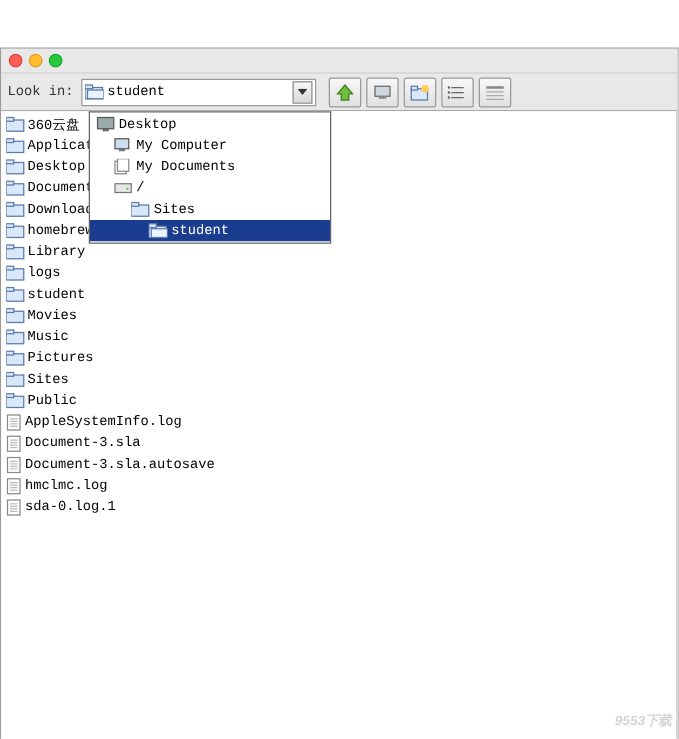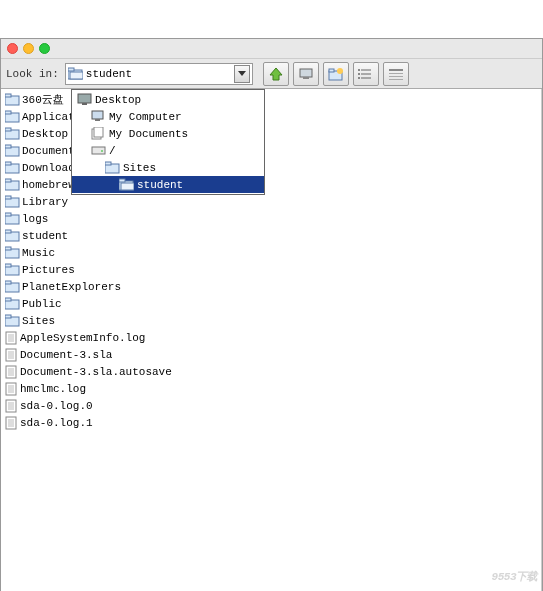--- a/index.html
+++ b/index.html
@@ -172,51 +172,51 @@
             <rect x="0" y="3" width="14" height="9" fill="#d8e8f8" stroke="#5a7aa8"></rect>
             <rect x="0" y="1" width="6" height="3" fill="#d8e8f8" stroke="#5a7aa8"></rect>
           </svg>
           <span class="fname">student</span>
         </div>
         <div class="row">
           <svg width="15" height="13">
             <rect x="0" y="3" width="14" height="9" fill="#d8e8f8" stroke="#5a7aa8"></rect>
             <rect x="0" y="1" width="6" height="3" fill="#d8e8f8" stroke="#5a7aa8"></rect>
           </svg>
+          <span class="fname">Movies</span>
+        </div>
+        <div class="row">
+          <svg width="15" height="13">
+            <rect x="0" y="3" width="14" height="9" fill="#d8e8f8" stroke="#5a7aa8"></rect>
+            <rect x="0" y="1" width="6" height="3" fill="#d8e8f8" stroke="#5a7aa8"></rect>
+          </svg>
           <span class="fname">Music</span>
         </div>
         <div class="row">
           <svg width="15" height="13">
             <rect x="0" y="3" width="14" height="9" fill="#d8e8f8" stroke="#5a7aa8"></rect>
             <rect x="0" y="1" width="6" height="3" fill="#d8e8f8" stroke="#5a7aa8"></rect>
           </svg>
           <span class="fname">Pictures</span>
         </div>
         <div class="row">
           <svg width="15" height="13">
             <rect x="0" y="3" width="14" height="9" fill="#d8e8f8" stroke="#5a7aa8"></rect>
             <rect x="0" y="1" width="6" height="3" fill="#d8e8f8" stroke="#5a7aa8"></rect>
           </svg>
-          <span class="fname">PlanetExplorers</span>
+          <span class="fname">Sites</span>
         </div>
         <div class="row">
           <svg width="15" height="13">
             <rect x="0" y="3" width="14" height="9" fill="#d8e8f8" stroke="#5a7aa8"></rect>
             <rect x="0" y="1" width="6" height="3" fill="#d8e8f8" stroke="#5a7aa8"></rect>
           </svg>
           <span class="fname">Public</span>
         </div>
         <div class="row">
-          <svg width="15" height="13">
-            <rect x="0" y="3" width="14" height="9" fill="#d8e8f8" stroke="#5a7aa8"></rect>
-            <rect x="0" y="1" width="6" height="3" fill="#d8e8f8" stroke="#5a7aa8"></rect>
-          </svg>
-          <span class="fname">Sites</span>
-        </div>
-        <div class="row">
           <svg width="13" height="14">
             <rect x="1" y="1" width="10" height="12" fill="#fff" stroke="#888"></rect>
             <line x1="3" y1="4" x2="9" y2="4" stroke="#bbb"></line>
             <line x1="3" y1="6" x2="9" y2="6" stroke="#bbb"></line>
             <line x1="3" y1="8" x2="9" y2="8" stroke="#bbb"></line>
             <line x1="3" y1="10" x2="9" y2="10" stroke="#bbb"></line>
           </svg>
           <span class="fname">AppleSystemInfo.log</span>
         </div>
         <div class="row">
@@ -241,30 +241,20 @@
         </div>
         <div class="row">
           <svg width="13" height="14">
             <rect x="1" y="1" width="10" height="12" fill="#fff" stroke="#888"></rect>
             <line x1="3" y1="4" x2="9" y2="4" stroke="#bbb"></line>
             <line x1="3" y1="6" x2="9" y2="6" stroke="#bbb"></line>
             <line x1="3" y1="8" x2="9" y2="8" stroke="#bbb"></line>
             <line x1="3" y1="10" x2="9" y2="10" stroke="#bbb"></line>
           </svg>
           <span class="fname">hmclmc.log</span>
-        </div>
-        <div class="row">
-          <svg width="13" height="14">
-            <rect x="1" y="1" width="10" height="12" fill="#fff" stroke="#888"></rect>
-            <line x1="3" y1="4" x2="9" y2="4" stroke="#bbb"></line>
-            <line x1="3" y1="6" x2="9" y2="6" stroke="#bbb"></line>
-            <line x1="3" y1="8" x2="9" y2="8" stroke="#bbb"></line>
-            <line x1="3" y1="10" x2="9" y2="10" stroke="#bbb"></line>
-          </svg>
-          <span class="fname">sda-0.log.0</span>
         </div>
         <div class="row">
           <svg width="13" height="14">
             <rect x="1" y="1" width="10" height="12" fill="#fff" stroke="#888"></rect>
             <line x1="3" y1="4" x2="9" y2="4" stroke="#bbb"></line>
             <line x1="3" y1="6" x2="9" y2="6" stroke="#bbb"></line>
             <line x1="3" y1="8" x2="9" y2="8" stroke="#bbb"></line>
             <line x1="3" y1="10" x2="9" y2="10" stroke="#bbb"></line>
           </svg>
           <span class="fname">sda-0.log.1</span>

